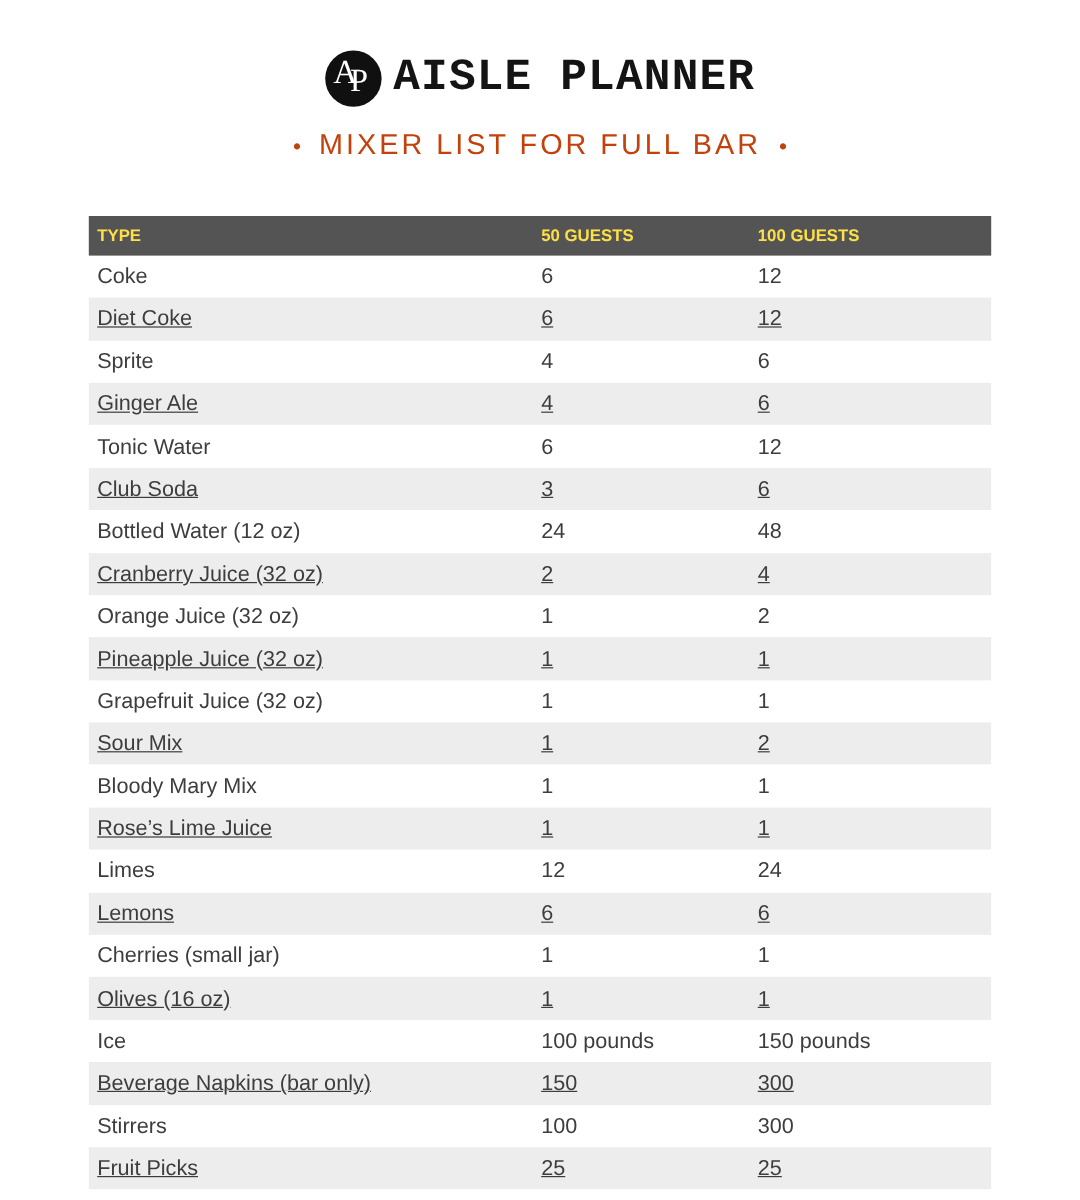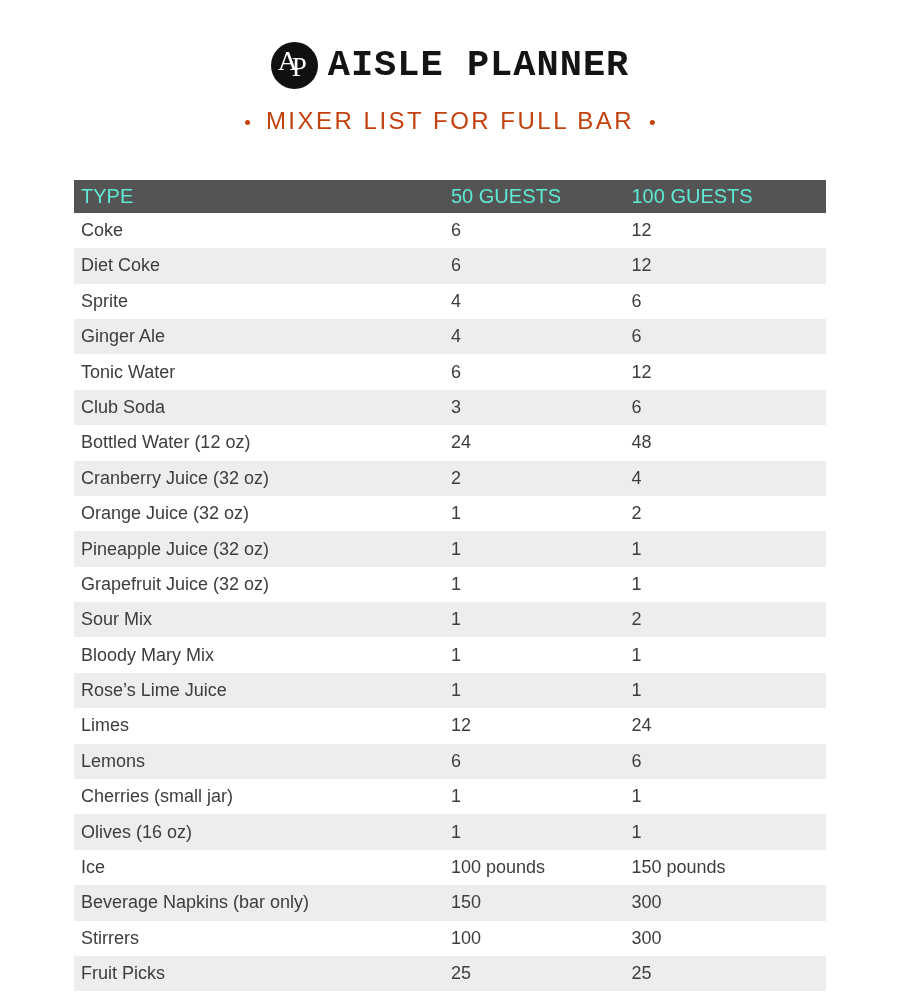--- a/index.html
+++ b/index.html
@@ -61,32 +61,32 @@
     table-layout: fixed;
     font-size: 18px;
     color: #3d3d3d;
   }
   col.c-type { width: 50%; }
   col.c-g50  { width: 24%; }
   col.c-g100 { width: 26%; }
 
   .menu-table thead th {
     background: #545454;
-    color: #5eead4;
-    font-weight: 400;
+    color: #fde047;
+    font-weight: 700;
     height: 31px;
-    font-size: 20px;
+    font-size: 14px;
   }
   .menu-table th.type, .menu-table td.type {
     text-align: left;
     padding-left: 7px;
   }
   .menu-table th.num, .menu-table td.num { text-align: left; }
   .menu-table td { height: 33.4px; font-weight: 400; }
-  .menu-table tr.striped { background: #ededed; }
+  .menu-table tr.striped { background: #ededed; text-decoration: underline; }
 </style>
 </head>
 <body>
 
 <div class="page">
   <header>
     <div class="logo">
       <div class="logo-mark">
         <span class="mono mono-a">A</span>
         <span class="mono mono-p">P</span>

